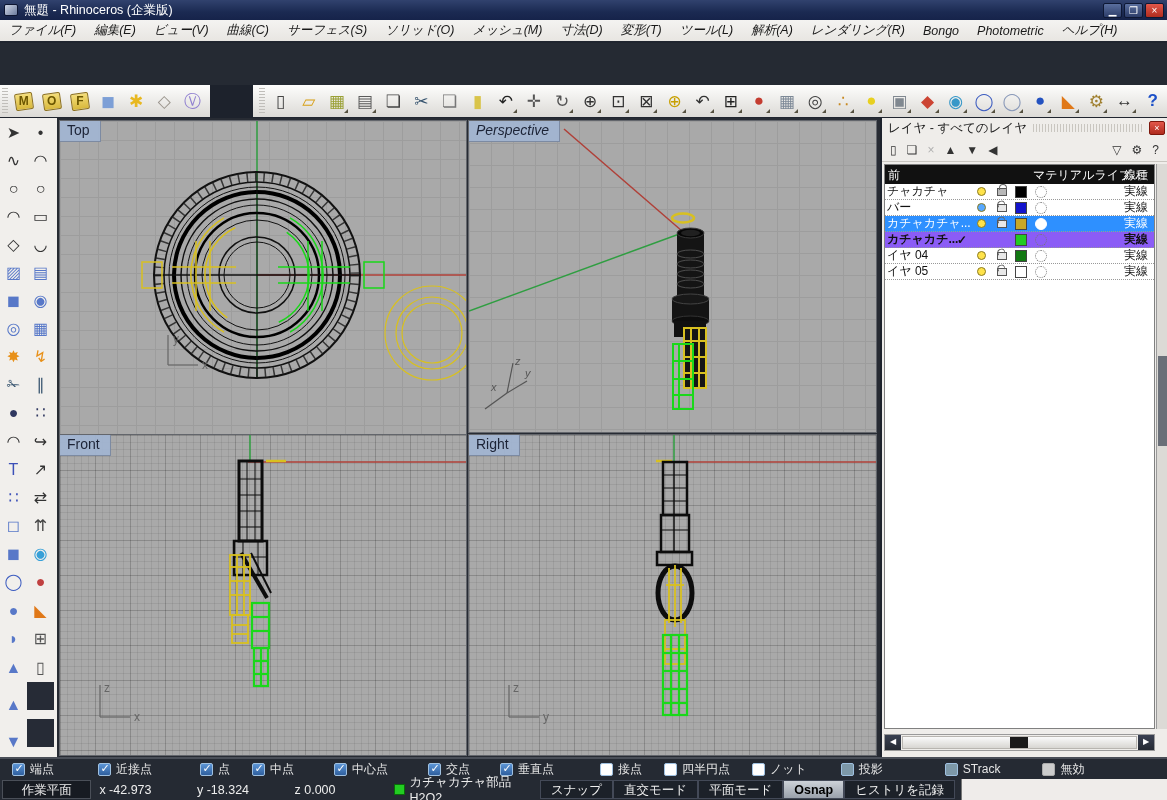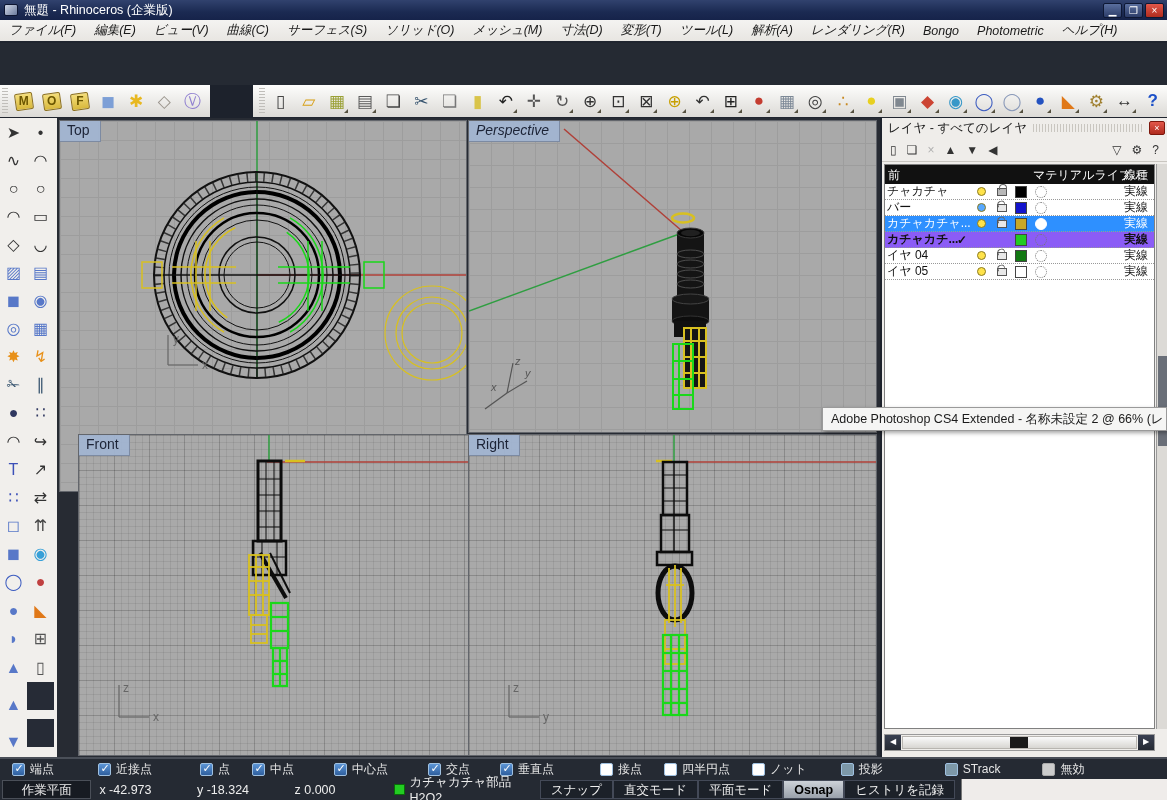--- a/index.html
+++ b/index.html
@@ -344,21 +344,21 @@
             <line x1="38" y1="272" x2="44" y2="242"></line>
               <line x1="38" y1="272" x2="16" y2="288"></line>
               <line x1="38" y1="272" x2="58" y2="260"></line>
           </g>
           <text x="46" y="244" font-size="11" fill="#555">z</text>
           <text x="22" y="270" font-size="11" fill="#555">x</text>
           <text x="56" y="256" font-size="11" fill="#555">y</text>
         </svg>
       </div>
 
-      <div class="vp fine" style="left:3px;top:317px;width:406px;height:320px;margin-left:19px;">
+      <div class="vp fine" style="left:3px;top:317px;width:406px;height:320px;">
         <span class="vplabel">Front</span>
         <svg width="406" height="320">
           <line x1="188" y1="27" x2="406" y2="27" stroke="#b04038" stroke-width="1.5"></line>
           <line x1="190" y1="0" x2="190" y2="27" stroke="#2f9e41" stroke-width="1.5"></line>
           <line x1="206" y1="26" x2="226" y2="26" stroke="#d8c020" stroke-width="2.5"></line>
           <g stroke="#0c0c0c" fill="none">
             <rect x="179" y="26" width="23" height="80" stroke-width="3"></rect>
             <line x1="187" y1="26" x2="187" y2="106"></line>
               <line x1="195" y1="26" x2="195" y2="106"></line>
             <line x1="179" y1="44" x2="202" y2="44"></line>
@@ -522,21 +522,20 @@
         <span class="track">
             <span class="thumb"></span>
           </span>
         <span class="scbtn">▶</span>
       </div>
       <div id="pvscroll">
         <span class="thumb"></span>
       </div>
     </div>
 
-    <div id="tooltip">Adobe Photoshop CS4 Extended - 名称未設定 2 @ 66% (レ</div>
   </div>
 
   <div id="osnapbar">
     <label class="os">
         <span class="cb checked"></span>
         <span>端点</span>
       </label>
     <label class="os">
         <span class="cb checked"></span>
         <span>近接点</span>

